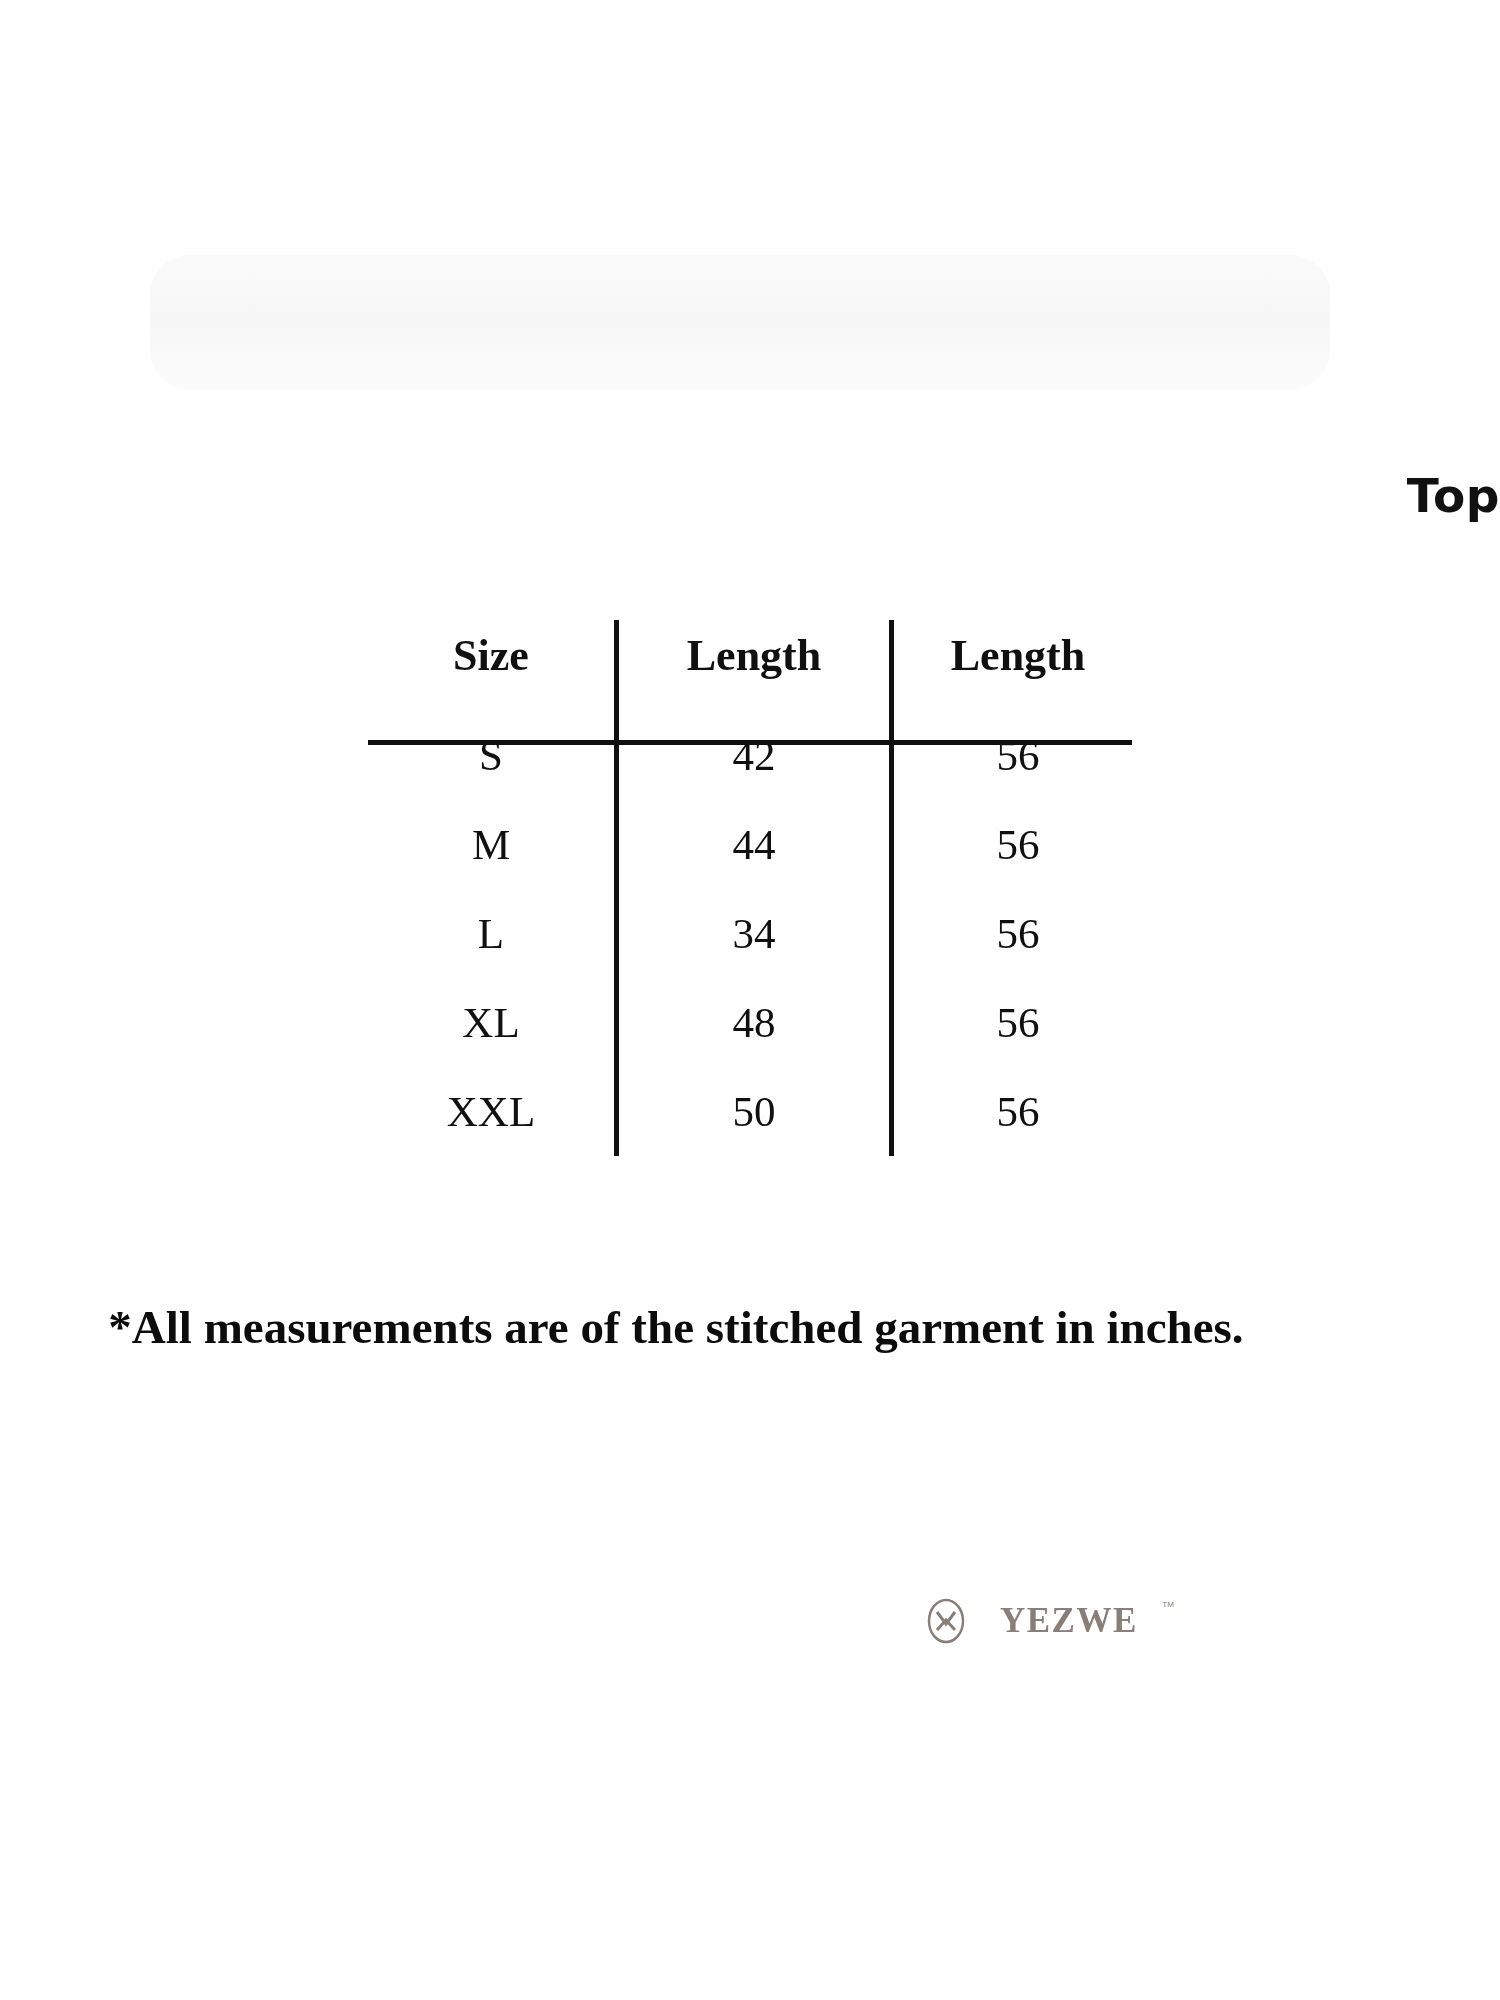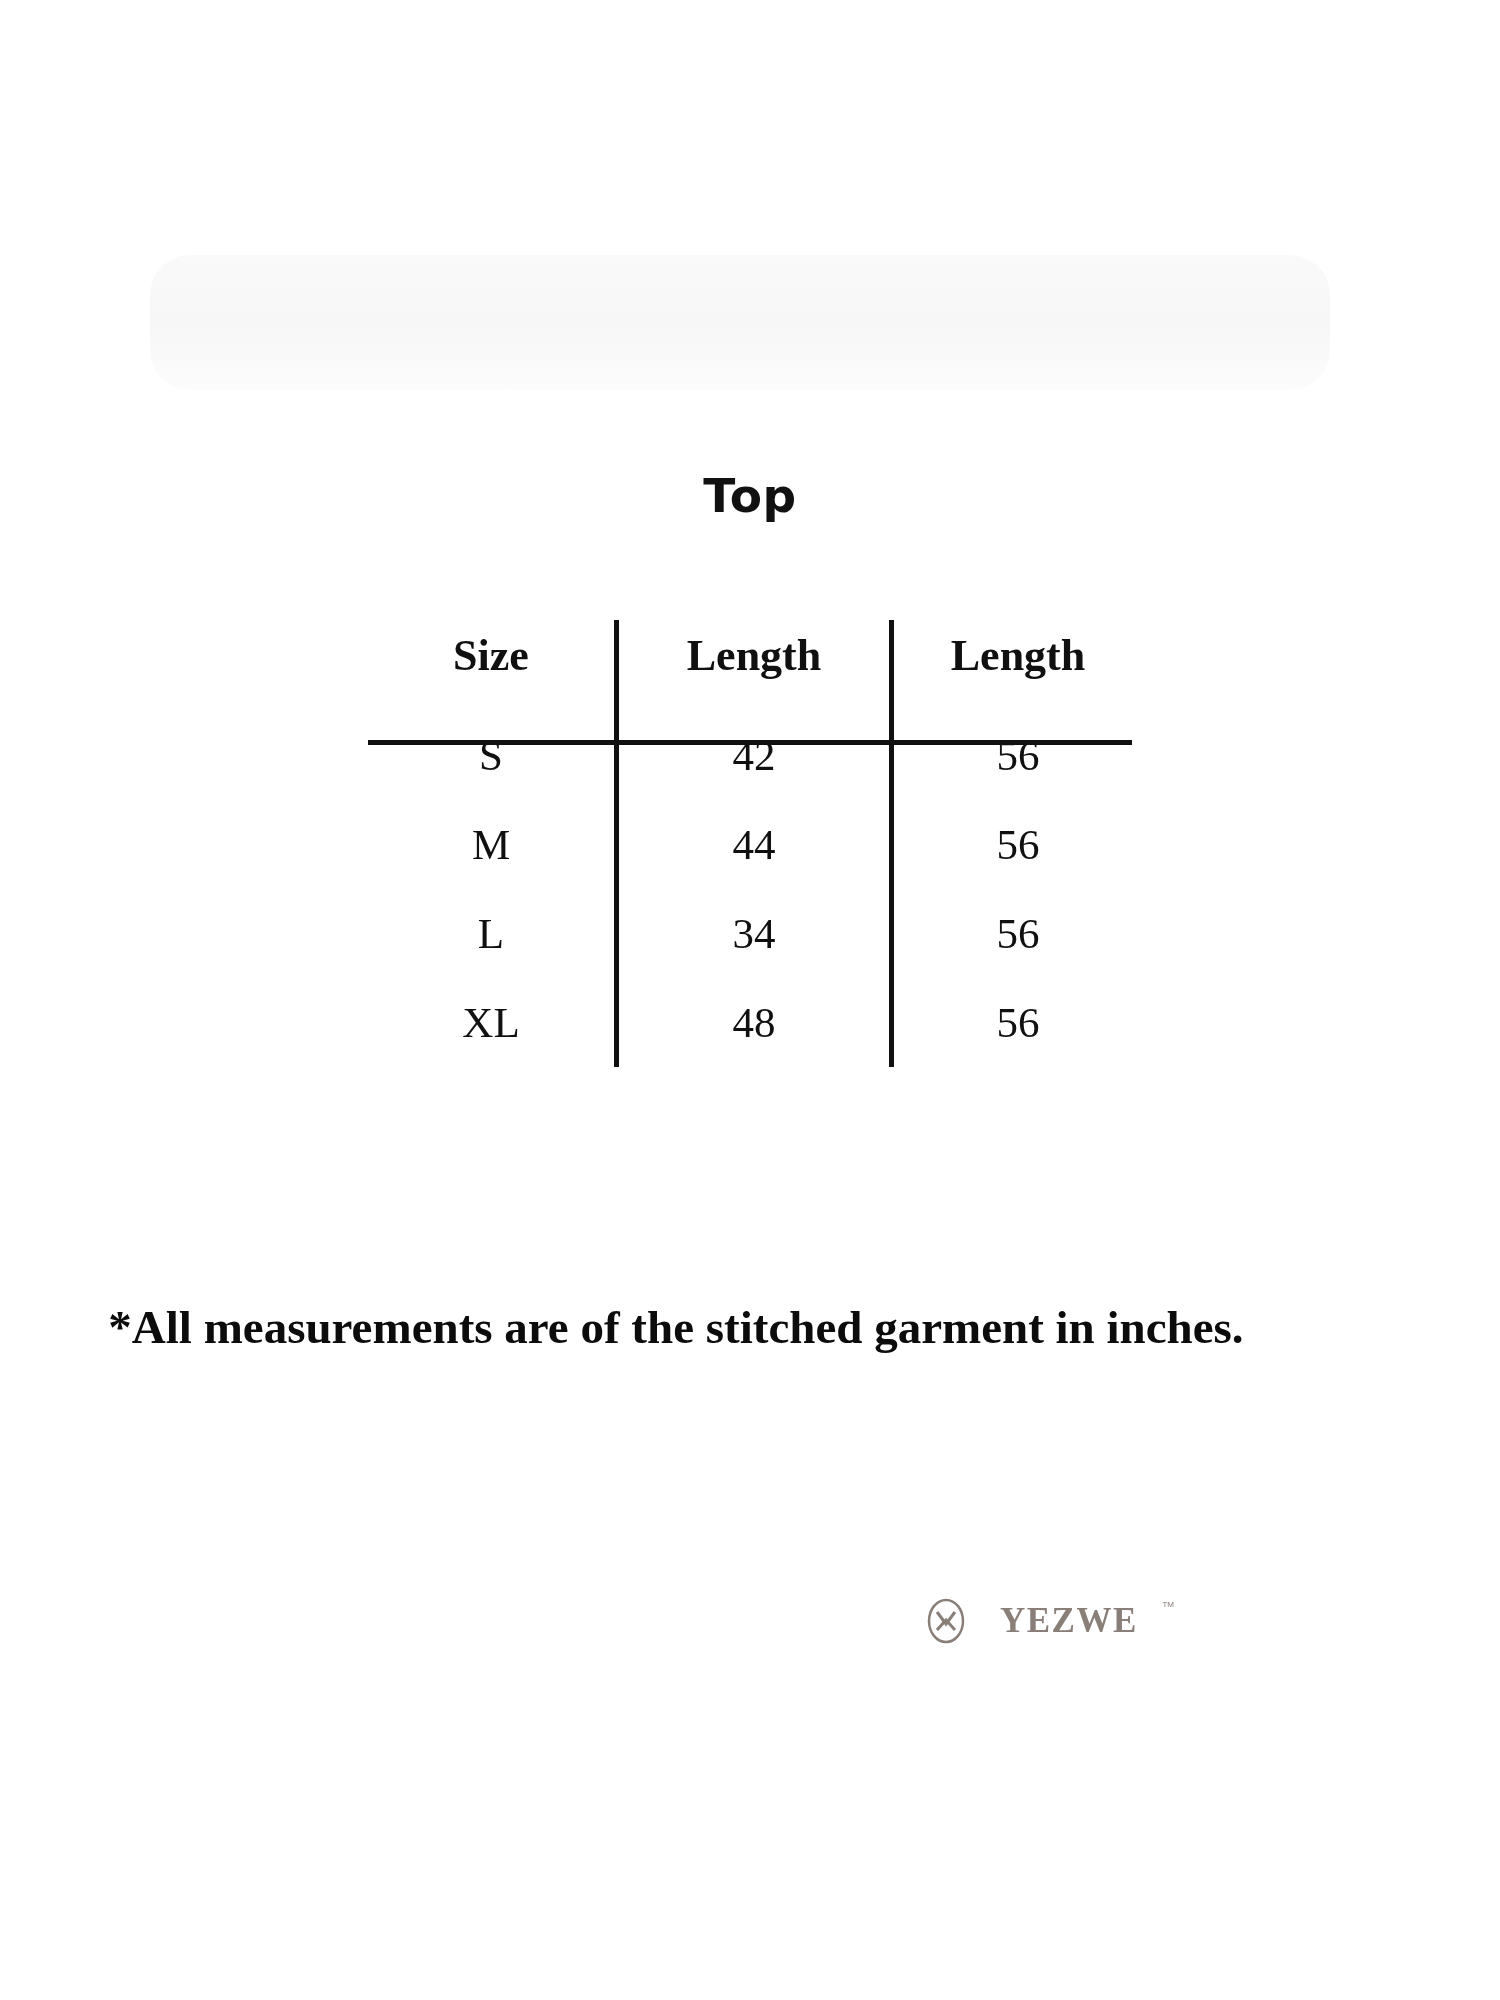--- a/index.html
+++ b/index.html
@@ -30,21 +30,21 @@
   .sheet {
     position: absolute;
     inset: 0;
   }
 
   .chart-title {
     position: absolute;
     top: 468px;
     left: 0;
     width: 1500px;
-    text-align: center;
+    text-align: right;
     font-family: "DejaVu Sans", sans-serif;
     font-weight: 700;
     font-size: 47px;
     letter-spacing: 0.5px;
     color: #111111;
   }
 
   
   .table-wrap {
     position: absolute;
@@ -173,20 +173,25 @@
           <td>56</td>
         </tr>
         <tr>
           <td>L</td>
           <td>34</td>
           <td>56</td>
         </tr>
         <tr>
           <td>XL</td>
           <td>48</td>
+          <td>56</td>
+        </tr>
+        <tr>
+          <td>XXL</td>
+          <td>50</td>
           <td>56</td>
         </tr>
       </tbody>
     </table>
   </div>
 
   <div class="header-rule"></div>
 
   <div class="note">*All measurements are of the stitched garment in inches.</div>
 

